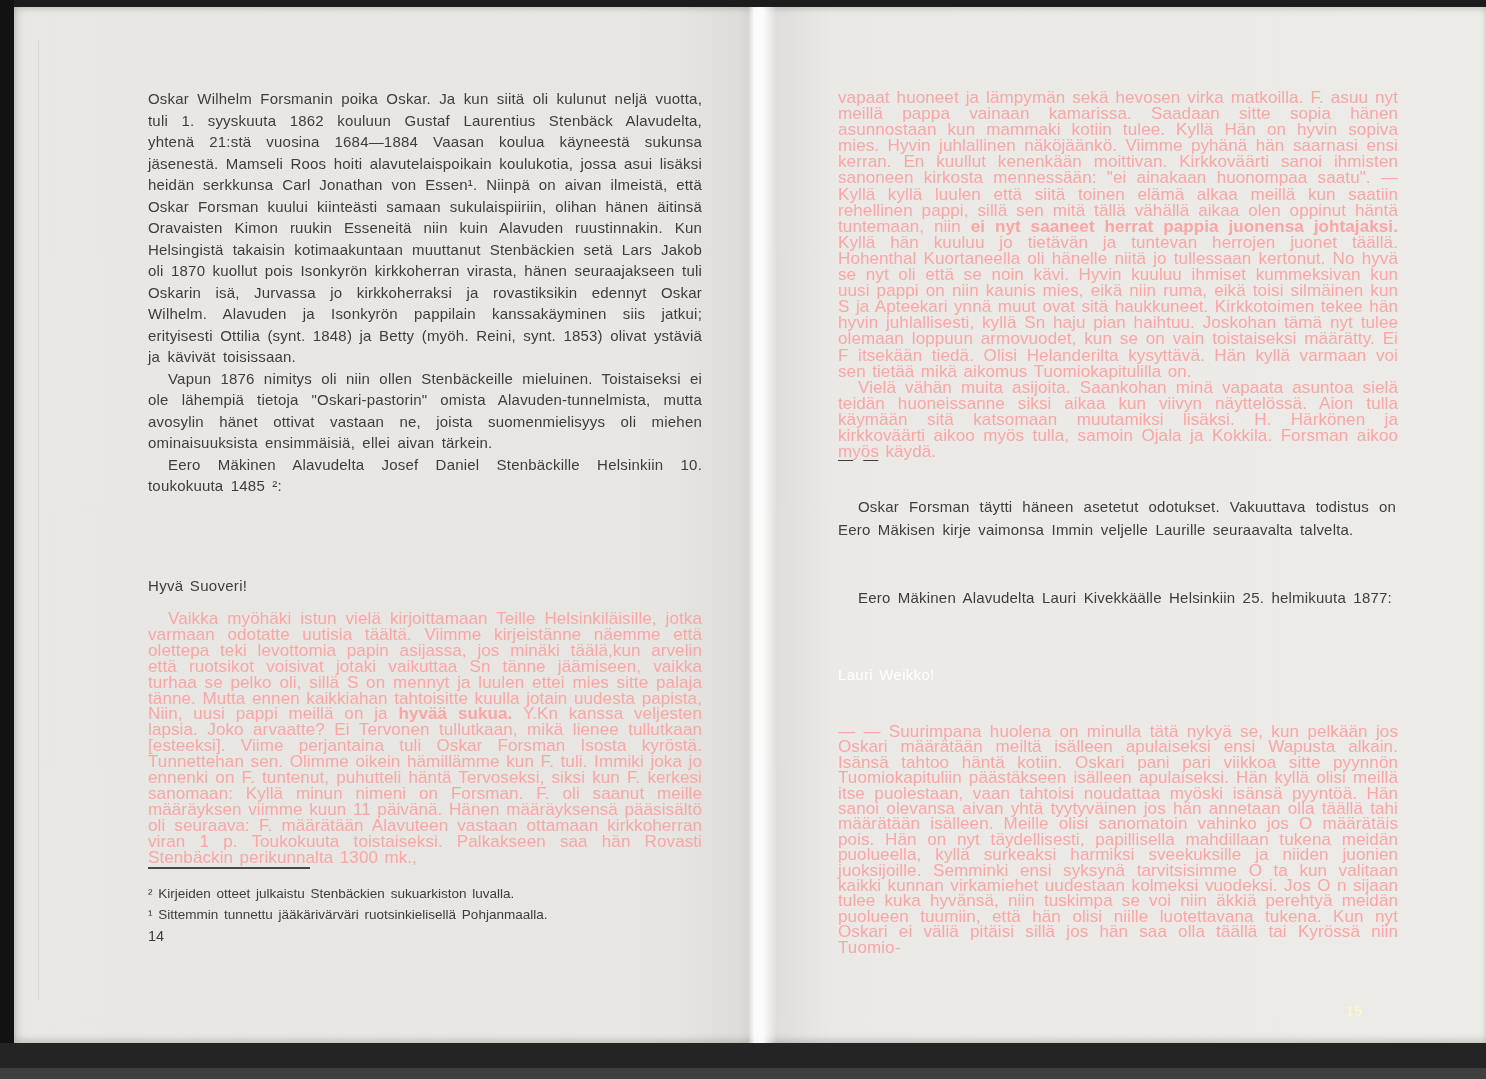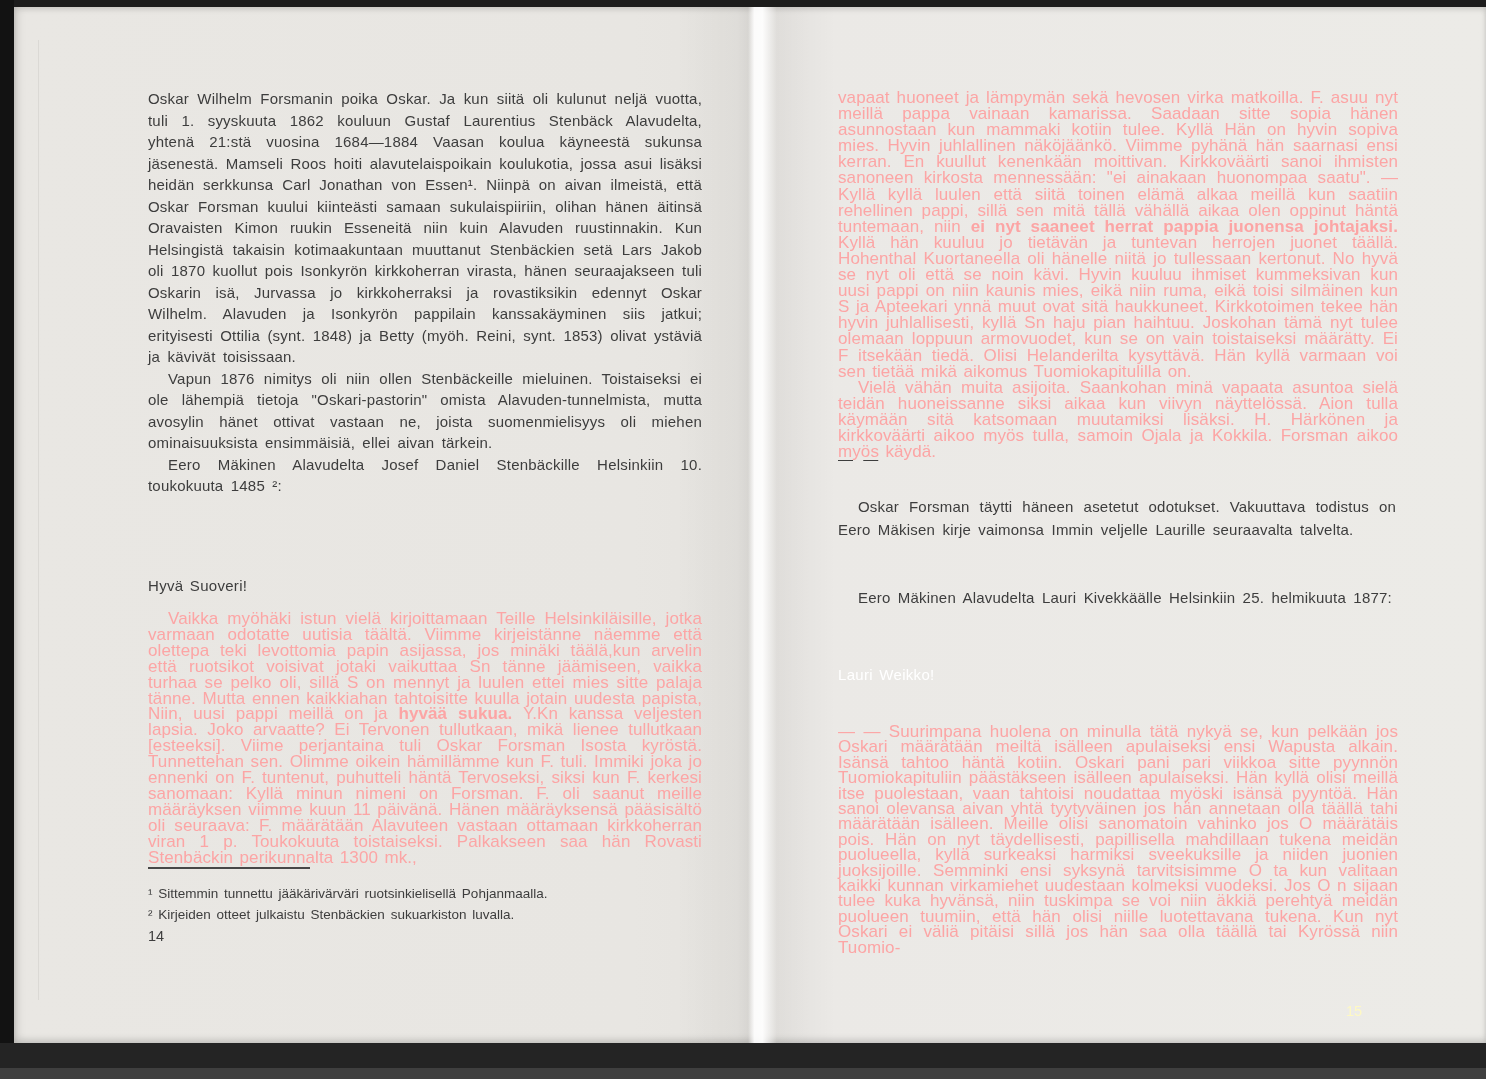--- a/index.html
+++ b/index.html
@@ -85,22 +85,22 @@
 
 <div class="abs" id="left-salutation">Hyvä Suoveri!</div>
 
 <div class="abs letter-text" id="left-letter">
   <p class="indent"><span>Vaikka myöhäki istun vielä kirjoittamaan Teille Helsinkiläisille, jotka varmaan odotatte uutisia täältä. Viimme kirjeistänne näemme että olettepa teki levottomia papin asijassa, jos minäki täälä,kun arvelin että ruotsikot voisivat jotaki vaikuttaa Sn tänne jäämiseen, vaikka turhaa se pelko oli, sillä S on mennyt ja luulen ettei mies sitte palaja tänne. Mutta ennen kaikkiahan tahtoisitte kuulla jotain uudesta papista, Niin, uusi pappi meillä on ja </span><b>hyvää sukua.</b><span> Y.Kn kanssa veljesten lapsia. Joko arvaatte? Ei Tervonen tullutkaan, mikä lienee tullutkaan [esteeksi]. Viime perjantaina tuli Oskar Forsman Isosta kyröstä. Tunnettehan sen. Olimme oikein hämillämme kun F. tuli. Immiki joka jo ennenki on F. tuntenut, puhutteli häntä Tervoseksi, siksi kun F. kerkesi sanomaan: Kyllä minun nimeni on Forsman. F. oli saanut meille määräyksen viimme kuun 11 päivänä. Hänen määräyksensä pääsisältö oli seuraava: F. määrätään Alavuteen vastaan ottamaan kirkkoherran viran 1 p. Toukokuuta toistaiseksi. Palkakseen saa hän Rovasti Stenbäckin perikunnalta 1300 mk.,</span></p>
 </div>
 
 <div class="abs" id="footnote-rule"></div>
 
 <div class="abs" id="left-footnotes">
+  <div>² Kirjeiden otteet julkaistu Stenbäckien sukuarkiston luvalla.</div>
   <div>¹ Sittemmin tunnettu jääkärivärväri ruotsinkielisellä Pohjanmaalla.</div>
-  <div>² Kirjeiden otteet julkaistu Stenbäckien sukuarkiston luvalla.</div>
 </div>
 
 <div class="abs" id="left-pagenum">14</div>
 
 <div class="abs letter-text" id="right-letter1">
   <p><span>vapaat huoneet ja lämpymän sekä hevosen virka matkoilla. F. asuu nyt meillä pappa vainaan kamarissa. Saadaan sitte sopia hänen asunnostaan kun mammaki kotiin tulee. Kyllä Hän on hyvin sopiva mies. Hyvin juhlallinen näköjäänkö. Viimme pyhänä hän saarnasi ensi kerran. En kuullut kenenkään moittivan. Kirkkoväärti sanoi ihmisten sanoneen kirkosta mennessään: "ei ainakaan huonompaa saatu". — Kyllä kyllä luulen että siitä toinen elämä alkaa meillä kun saatiin rehellinen pappi, sillä sen mitä tällä vähällä aikaa olen oppinut häntä tuntemaan, niin </span><b>ei nyt saaneet herrat pappia juonensa johtajaksi.</b><span> Kyllä hän kuuluu jo tietävän ja tuntevan herrojen juonet täällä. Hohenthal Kuortaneella oli hänelle niitä jo tullessaan kertonut. No hyvä se nyt oli että se noin kävi. Hyvin kuuluu ihmiset kummeksivan kun uusi pappi on niin kaunis mies, eikä niin ruma, eikä toisi silmäinen kun S ja Apteekari ynnä muut ovat sitä haukkuneet. Kirkkotoimen tekee hän hyvin juhlallisesti, kyllä Sn haju pian haihtuu. Joskohan tämä nyt tulee olemaan loppuun armovuodet, kun se on vain toistaiseksi määrätty. Ei F itsekään tiedä. Olisi Helanderilta kysyttävä. Hän kyllä varmaan voi sen tietää mikä aikomus Tuomiokapitulilla on.</span></p>
   <p class="indent">Vielä vähän muita asijoita. Saankohan minä vapaata asuntoa sielä teidän huoneissanne siksi aikaa kun viivyn näyttelössä. Aion tulla käymään sitä katsomaan muutamiksi lisäksi. H. Härkönen ja kirkkoväärti aikoo myös tulla, samoin Ojala ja Kokkila. Forsman aikoo myös käydä.</p>
 </div>
 
 <div class="abs" id="right-separator">— —</div>

